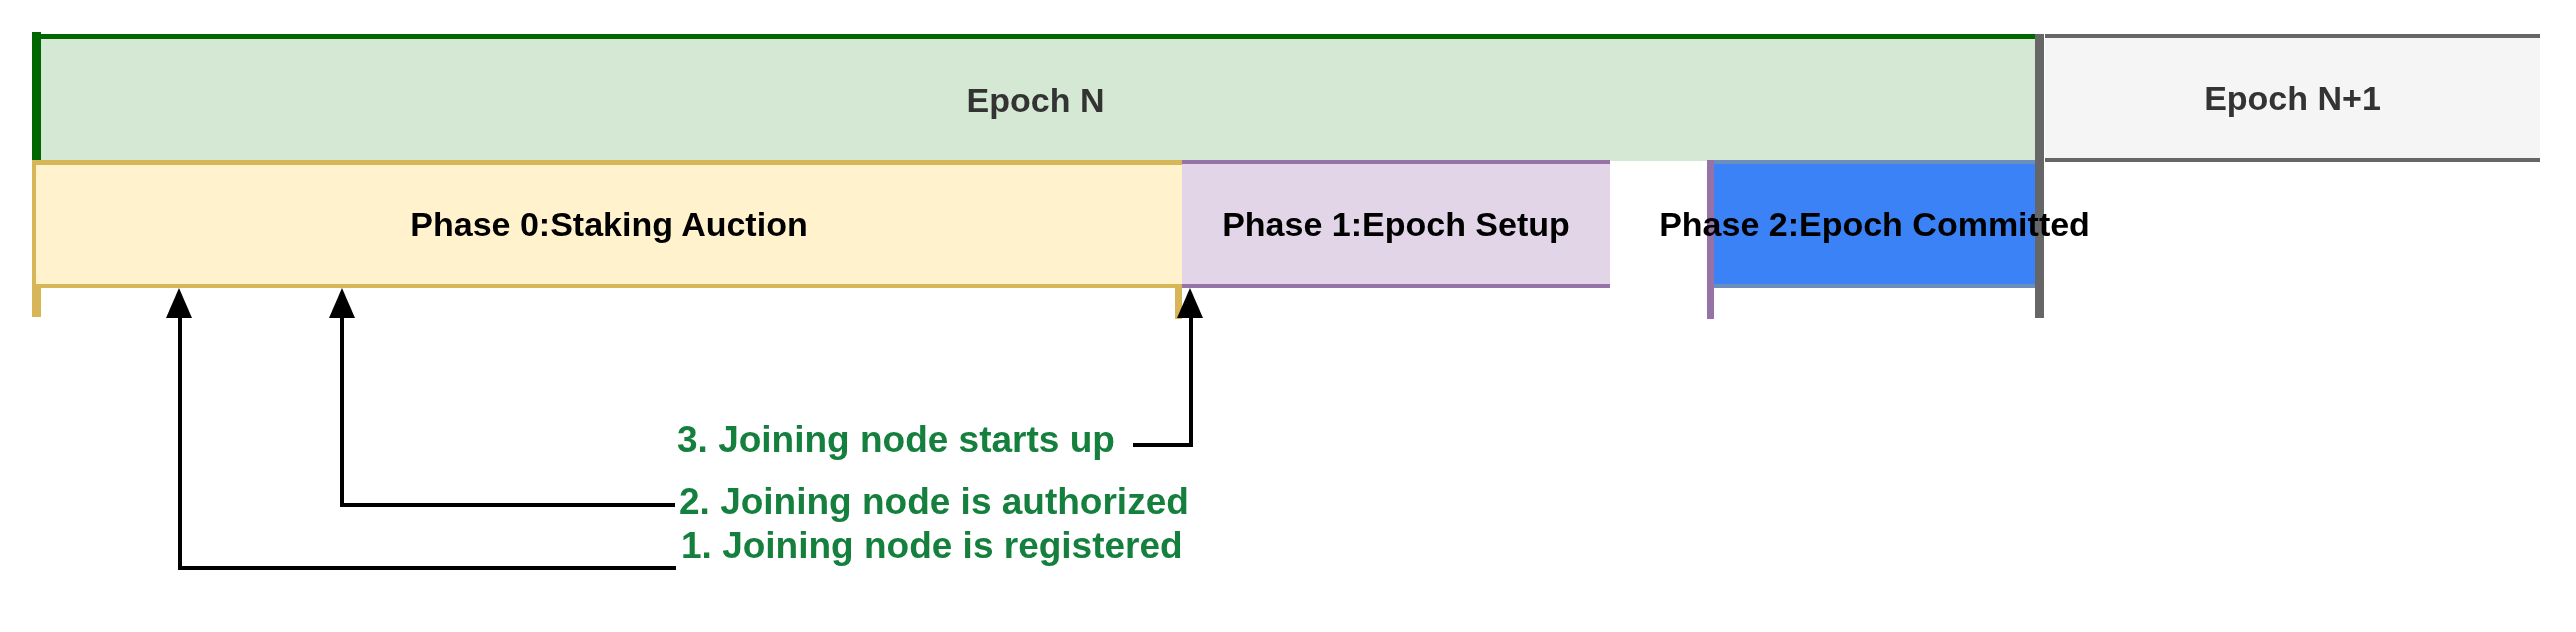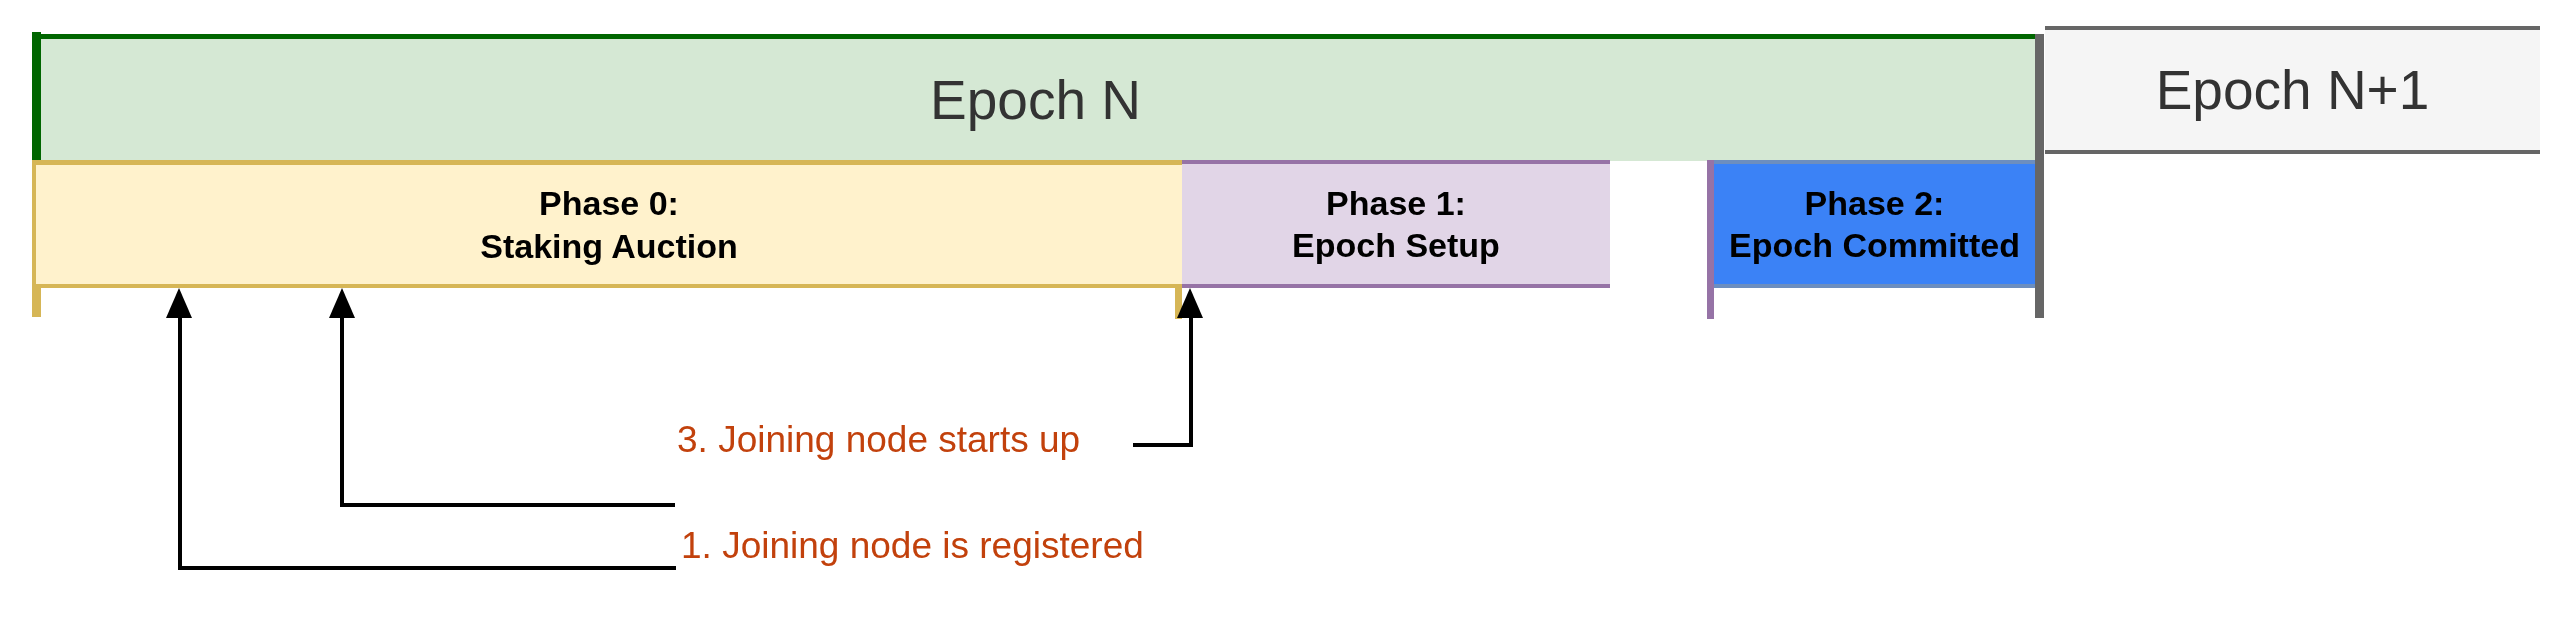--- a/index.html
+++ b/index.html
@@ -8,46 +8,46 @@
     width:2576px; height:632px;
     background:#ffffff;
     font-family:"Liberation Sans", sans-serif;
     overflow:hidden;
   }
   .abs { position:absolute; box-sizing:border-box; }
 
   
   .epoch-box {
     display:flex; align-items:center; justify-content:center;
-    font-weight:normal; font-size:55px; color:#333333;
+    font-weight:bold; font-size:34px; color:#333333;
   }
   .epoch-n {
     left:36px; top:34px; width:1999px; height:127px;
     background:#d5e8d4;
     border-top:5.5px solid #006600;
   }
   .epoch-n1 {
-    left:2045px; top:26px; width:495px; height:128px;
+    left:2045px; top:34px; width:495px; height:128px;
     background:#f5f5f5;
     border-top:4.7px solid #666666;
     border-bottom:4.7px solid #666666;
   }
 
   
   .bar { }
   .bar-epoch-n-start { left:32px; top:32px; width:8.6px; height:128px; background:#006600; }
   .bar-epoch-boundary { left:2035px; top:34px; width:9.4px; height:284px; background:#666666; }
   .bar-phase0-start { left:32px; top:160px; width:8.6px; height:157px; background:#d6b656; }
   .bar-phase0-end   { left:1175px; top:160px; width:7px; height:159px; background:#d6b656; }
   .bar-phase1-end   { left:1707px; top:160px; width:7px; height:159px; background:#9673a6; }
 
   
   .phase-box {
     top:160px; height:128px;
-    display:flex; flex-direction:column; align-items:center; justify-content:center;
+    display:flex; flex-direction:row; align-items:center; justify-content:center;
     font-weight:bold; font-size:34px; line-height:1.25; color:#000000;
     text-align:center; white-space:nowrap;
   }
   .phase-0 {
     left:36px; width:1146px;
     background:#fff2cc;
     border-top:5.5px solid #d6b656;
     border-bottom:4.7px solid #d6b656;
   }
   .phase-1 {
@@ -76,21 +76,21 @@
   .head-3 { left:1177px; top:288px; }
   .shaft-1 { left:178px; top:315px; width:3.9px; height:255px; }
   .shaft-2 { left:340px; top:315px; width:3.9px; height:192px; }
   .shaft-3 { left:1189px; top:315px; width:3.9px; height:132px; }
   .hline-1 { left:178px; top:566px; width:498px; height:3.9px; }
   .hline-2 { left:340px; top:503px; width:335px; height:3.9px; }
   .hline-3 { left:1133px; top:443px; width:59px; height:3.9px; }
 
   
   .event-label {
-    font-size:37px; line-height:44px; color:#c2410c; white-space:nowrap;
+    font-size:37px; line-height:44px; color:#15803d; white-space:nowrap;font-weight:bold;
   }
   .event-3 { left:677px; top:418px; }
   .event-2 { left:679px; top:480px; }
   .event-1 { left:681px; top:524px; }
 </style>
 </head>
 <body>
 
 <div class="canvas">
 
@@ -126,16 +126,17 @@
 
   <div class="abs arrow-head head-2"></div>
   <div class="abs line shaft-2"></div>
   <div class="abs line hline-2"></div>
 
   <div class="abs arrow-head head-3"></div>
   <div class="abs line shaft-3"></div>
   <div class="abs line hline-3"></div>
 
   <div class="abs event-label event-3">3. Joining node starts up</div>
+  <div class="abs event-label event-2">2. Joining node is authorized</div>
   <div class="abs event-label event-1">1. Joining node is registered</div>
 
 </div>
 
 
 </body></html>

